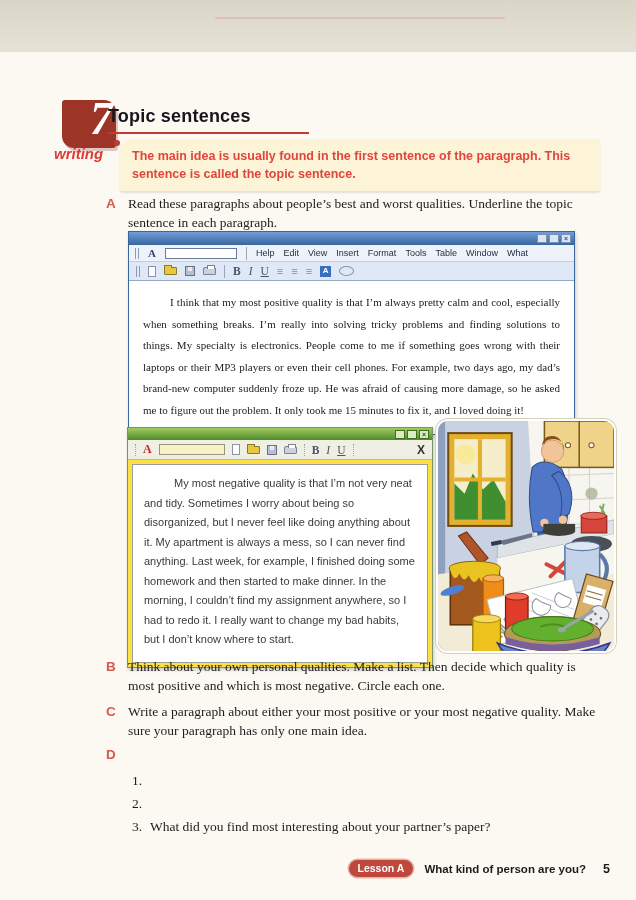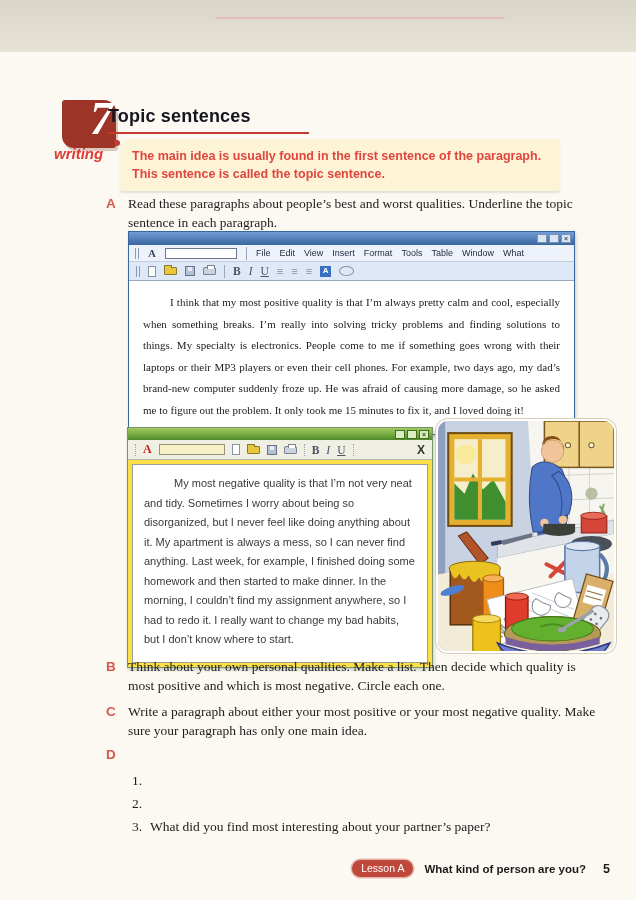--- a/index.html
+++ b/index.html
@@ -16,21 +16,21 @@
     background:#9c3428; border-radius:3px 12px 3px 12px;
     box-shadow:2px 3px 0 rgba(130,50,38,.25); }
   .logo .num { position:absolute; right:3px; top:-8px; color:#fff;
     font:italic bold 46px "Liberation Serif", serif; }
   .logo .dot { position:absolute; right:-4px; bottom:2px; width:6px; height:6px;
     border-radius:50%; background:#c23b2e; }
   .title { position:absolute; left:108px; top:54px; font-weight:bold; font-size:18px;
     color:#15151f; padding:0 58px 5px 0; border-bottom:2.5px solid #c23b2e; letter-spacing:.2px; }
   .category { position:absolute; left:54px; top:93px; color:#e03a36;
     font-style:italic; font-weight:bold; font-size:15px; }
-  .intro { position:absolute; left:120px; top:87px; width:440px; background:#fdf4d7;
+  .intro { position:absolute; left:120px; top:87px; width:480px; background:#fdf4d7;
     color:#e0463e; font-weight:bold; font-size:12.5px; line-height:1.4;
     padding:9px 12px 8px; border-radius:12px 3px 3px 3px;
     box-shadow:0 2px 2px rgba(0,0,0,.10); }
 
   
   .sec { position:absolute; left:106px; display:flex; gap:9px; }
   .sec .letter { color:#d9584e; font-weight:bold; font-size:13.5px; width:13px; flex:none; padding-top:1px; }
   .sec .stext { font-family:"Liberation Serif", serif; font-size:13.5px; line-height:1.4; color:#1d1d1d; }
   .sec-a { top:143px; width:492px; }
   .sec-b { top:606px; width:492px; }
@@ -99,21 +99,21 @@
   .w2-inner p { font-family:"Liberation Sans", sans-serif; font-size:11px; line-height:19.5px;
     color:#3a3a3a; text-indent:30px; }
 
   
   .illo { width:176px; height:230px; margin-top:-6px; border-radius:10px; overflow:hidden;
     box-shadow:0 0 0 2px #ffffff, 0 0 0 3px #d5cfbc; flex:none; }
   .illo svg { display:block; width:100%; height:100%; }
 
   
   .footer { position:absolute; top:808px; right:26px; display:flex; align-items:center; gap:11px; }
-  .badge { background:#c0473c; color:#fff; font-weight:normal; font-size:10.5px;
+  .badge { background:#c0473c; color:#fff; font-weight:bold; font-size:10.5px;
     padding:2px 9px 3px; border-radius:9px; box-shadow:0 0 0 1.5px #e7b3aa; }
   .ftitle { font-weight:bold; font-size:11.5px; color:#1c1c1c; }
   .fpage { font-weight:bold; font-size:12.5px; color:#1c1c1c; margin-left:6px; }
 </style>
 </head>
 <body>
 
 <div class="scan-band">
   <div class="scan-smudge"></div>
 </div>
@@ -137,21 +137,21 @@
     <div class="w1-titlebar">
       <span class="wbtn"></span>
       <span class="wbtn"></span>
       <span class="wbtn">×</span>
     </div>
     <div class="w1-menubar">
       <span class="grip2"></span>
       <span class="fontA">A</span>
       <input class="mini-input" style="">
       <span class="sep"></span>
-      <span class="menu">File</span>
+      <span class="menu">Help</span>
       <span class="menu">Edit</span>
       <span class="menu">View</span>
       <span class="menu">Insert</span>
       <span class="menu">Format</span>
       <span class="menu">Tools</span>
       <span class="menu">Table</span>
       <span class="menu">Window</span>
       <span class="menu">What</span>
     </div>
     <div class="w1-toolbar">

